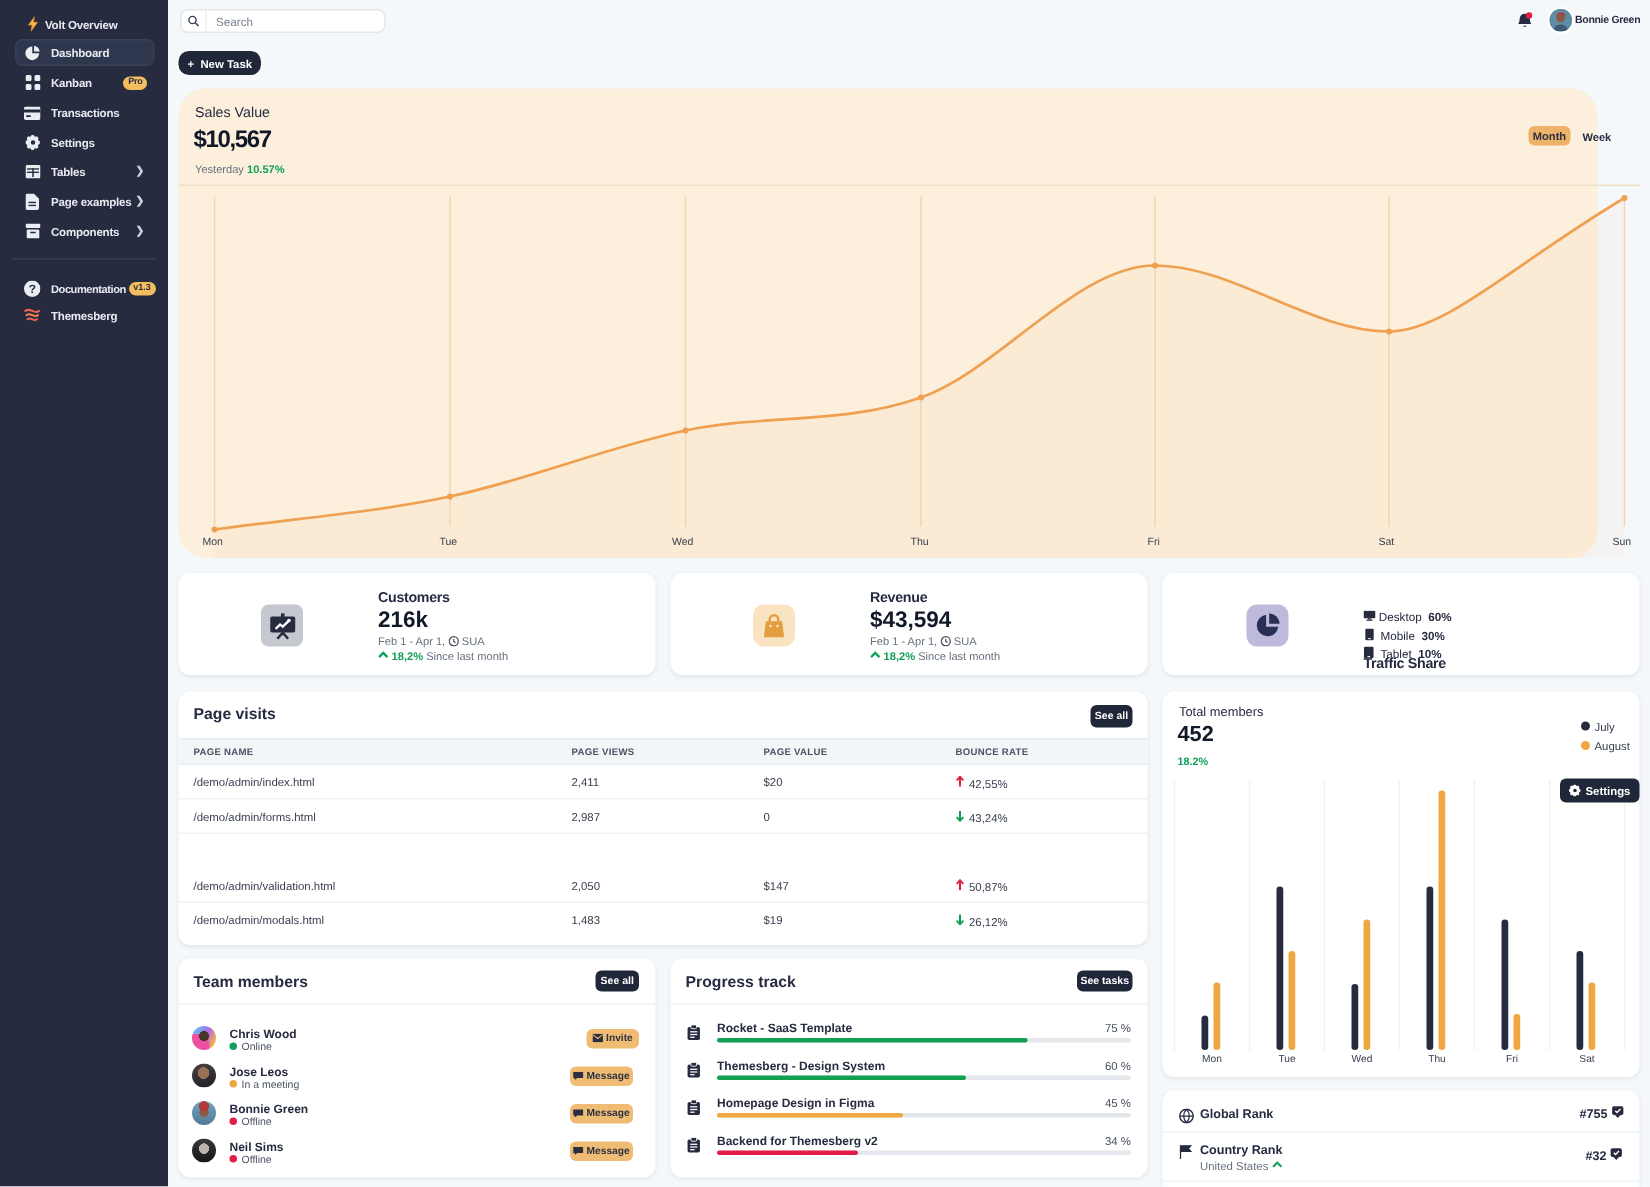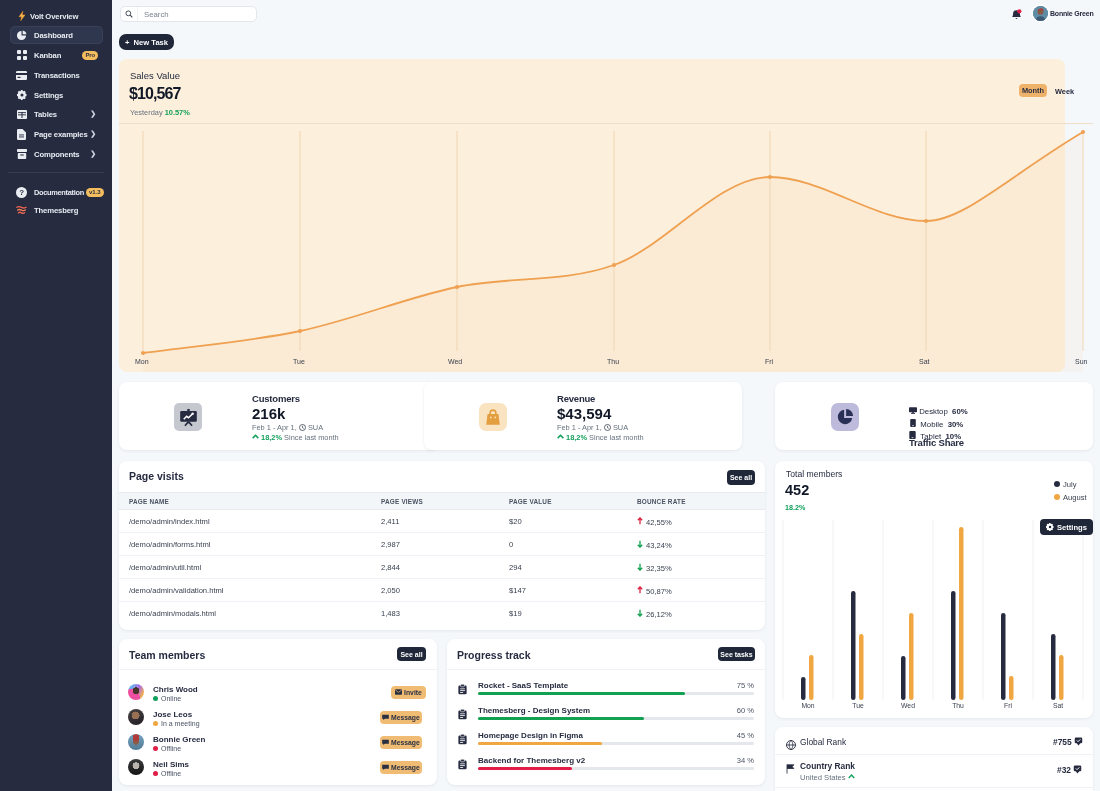--- a/index.html
+++ b/index.html
@@ -13,21 +13,21 @@
 .sb-item .ic { width:11px; height:11px; margin-left:6px; margin-right:7px; flex:0 0 auto; display:flex; align-items:center; justify-content:center; }
 .sb-item .chev { margin-left:auto; margin-right:7px; font-size:7px; color:#cfd3dd; }
 .sb-active { background:#2F374E; border-radius:5px; box-shadow:inset 0 0 0 1px #3A4156; }
 .badge-y { background:#F4BD5E; color:#2A3042; font-size:6px; font-weight:bold; border-radius:5px; padding:1.5px 3px; }
 
 #search { position:absolute; left:120px; top:6px; width:137px; height:16px; background:#fff; border:1px solid #E3E7EB; border-radius:5px; display:flex; align-items:center; }
 #search .seg { width:17px; height:100%; border-right:1px solid #Eef1f4; display:flex; align-items:center; justify-content:center; }
 #search .ph { color:#7b838f; font-size:7.8px; margin-left:6px; }
 .btn-dark { background:#1F2739; color:#fff; border-radius:7px; font-weight:bold; display:flex; align-items:center; justify-content:center; position:absolute; }
 
-#sales { position:absolute; left:119px; top:59px; width:946px; height:313px; background:#FCEFDC; border-radius:8px; }
+#sales { position:absolute; left:119px; top:59px; width:946px; height:313px; background:#FCEFDC; border-radius:18px; }
 
 .iconbox { position:absolute; width:28px; height:28px; border-radius:7px; display:flex; align-items:center; justify-content:center; }
 .green { color:#11A05B; }
 
 .vrow { position:absolute; left:0; width:646px; height:23px; font-size:7.6px; color:#3a4150; border-bottom:1px solid #EEF1F5; }
 .vrow .c1 { position:absolute; left:10px; top:7px; }
 .vrow .c2 { position:absolute; left:262px; top:7px; }
 .vrow .c3 { position:absolute; left:390px; top:7px; }
 .vrow .c4 { position:absolute; left:518px; top:7px; }
 
@@ -229,21 +229,21 @@
   <div class="abs" style="left:133px;top:11px;font-size:9.5px;font-weight:bold;color:#262B40;letter-spacing:-0.2px;">Customers</div>
   <div class="abs" style="left:133px;top:23px;font-size:15px;font-weight:bold;color:#111827;">216k</div>
   <div class="abs" style="left:133px;top:41px;font-size:7.4px;color:#66717e;">Feb 1 - Apr 1, <svg width="7" height="7" viewBox="0 0 10 10" style="vertical-align:-1px;">
         <circle cx="5" cy="5" r="4.3" fill="none" stroke="#444c59" stroke-width="1.2"></circle>
         <path d="M5 2.6 V5.3 L6.8 6.2" stroke="#444c59" stroke-width="1.1" fill="none"></path>
       </svg> SUA</div>
   <div class="abs" style="left:133px;top:51px;font-size:7.4px;color:#66717e;"><svg width="7" height="5" viewBox="0 0 10 7" style="vertical-align:1px;">
         <path d="M1 5.8 L5 1.8 L9 5.8" stroke="#11A05B" stroke-width="2.2" fill="none"></path>
       </svg> <span class="green" style="font-weight:bold;">18,2%</span> Since last month</div>
 </div>
-<div class="card" id="c-revenue" style="left:424px;top:382px;width:318px;height:68px;text-align:center;">
+<div class="card" id="c-revenue" style="left:447px;top:382px;width:318px;height:68px;text-align:center;">
   <div class="iconbox" style="left:55px;top:21px;background:#FAE3C1;">
     <svg width="16" height="17" viewBox="0 0 14 15">
         <path d="M2.2 4.5 H11.8 L13 14 H1 Z" fill="#E39E3F"></path>
         <path d="M4.5 6.5 V3.5 a2.5 2.5 0 0 1 5 0 V6.5" stroke="#E39E3F" stroke-width="1.4" fill="none"></path>
         <circle cx="5" cy="7.4" r="0.8" fill="#FAE3C1"></circle>
         <circle cx="9" cy="7.4" r="0.8" fill="#FAE3C1"></circle>
       </svg>
   </div>
   <div class="abs" style="left:133px;top:11px;font-size:9.5px;font-weight:bold;color:#262B40;letter-spacing:-0.2px;">Revenue</div>
   <div class="abs" style="left:133px;top:23px;font-size:15px;font-weight:bold;color:#111827;">$43,594</div>
@@ -300,28 +300,20 @@
           <path d="M4 10 V1.5 M1 4.5 L4 1.2 L7 4.5" stroke="#DC2240" stroke-width="1.8" fill="none"></path>
         </svg>42,55%</span>
     </div>
   <div class="vrow" style="top:72px;">
       <span class="c1">/demo/admin/forms.html</span>
       <span class="c2">2,987</span>
       <span class="c3">0</span>
       <span class="c4"><svg width="6" height="8" viewBox="0 0 8 11" style="margin-right:3px;">
           <path d="M4 1 V9.5 M1 6.5 L4 9.8 L7 6.5" stroke="#12A150" stroke-width="1.8" fill="none"></path>
         </svg>43,24%</span>
-    </div>
-  <div class="vrow" style="top:95px;">
-      <span class="c1">/demo/admin/util.html</span>
-      <span class="c2">2,844</span>
-      <span class="c3">294</span>
-      <span class="c4"><svg width="6" height="8" viewBox="0 0 8 11" style="margin-right:3px;">
-          <path d="M4 1 V9.5 M1 6.5 L4 9.8 L7 6.5" stroke="#12A150" stroke-width="1.8" fill="none"></path>
-        </svg>32,35%</span>
     </div>
   <div class="vrow" style="top:118px;">
       <span class="c1">/demo/admin/validation.html</span>
       <span class="c2">2,050</span>
       <span class="c3">$147</span>
       <span class="c4"><svg width="6" height="8" viewBox="0 0 8 11" style="margin-right:3px;">
           <path d="M4 10 V1.5 M1 4.5 L4 1.2 L7 4.5" stroke="#DC2240" stroke-width="1.8" fill="none"></path>
         </svg>50,87%</span>
     </div>
   <div class="vrow" style="top:141px;border-bottom:none;">
@@ -476,21 +468,21 @@
         <i style="width:34%;background:#E11D48;"></i>
       </span>
   </div>
 </div>
 
 <div class="card" id="c-rank" style="left:775px;top:727px;width:318px;height:80px;">
   <div class="abs" style="left:11px;top:9px;"><svg width="10" height="10" viewBox="0 0 12 12">
         <circle cx="6" cy="6" r="5.4" fill="none" stroke="#262B40" stroke-width="1.1"></circle>
         <path d="M0.6 6 H11.4 M6 0.6 C3 3.5,3 8.5,6 11.4 C9 8.5,9 3.5,6 0.6" fill="none" stroke="#262B40" stroke-width="1"></path>
       </svg></div>
-  <div class="abs" style="left:25px;top:10px;font-size:8.4px;font-weight:normal;color:#262B40;text-align:right;">Global Rank</div>
+  <div class="abs" style="left:25px;top:10px;font-size:8.4px;font-weight:bold;color:#262B40;text-align:right;">Global Rank</div>
   <div class="abs" style="left:278px;top:10px;font-size:8.4px;font-weight:bold;color:#262B40;">#755 <svg width="9" height="9" viewBox="0 0 12 12" style="vertical-align:-1px;">
         <path d="M1 2.2 A1.6 1.6 0 0 1 2.6 0.6 H9.4 A1.6 1.6 0 0 1 11 2.2 V6.8 A1.6 1.6 0 0 1 9.4 8.4 H8.4 L6 11.2 L3.6 8.4 H2.6 A1.6 1.6 0 0 1 1 6.8 Z" fill="#262B40"></path>
         <path d="M3.8 4.6 L5.4 6.2 L8.4 3.2" stroke="#fff" stroke-width="1.3" fill="none"></path>
       </svg></div>
   <div class="abs" style="left:0;top:27px;width:318px;border-top:1px solid #EEF1F5;"></div>
   <div class="abs" style="left:11px;top:33px;"><svg width="9" height="10" viewBox="0 0 10 12">
         <path d="M0.8 0.5 V11.5 M0.8 1 H9 L7 3.2 L9 5.4 H0.8" fill="#262B40" stroke="#262B40" stroke-width="1"></path>
       </svg></div>
   <div class="abs" style="left:25px;top:34px;font-size:8.4px;font-weight:bold;color:#262B40;">Country Rank</div>
   <div class="abs" style="left:25px;top:46px;font-size:7.6px;color:#66717e;">United States <svg width="7" height="5" viewBox="0 0 10 7" style="vertical-align:1px;">

